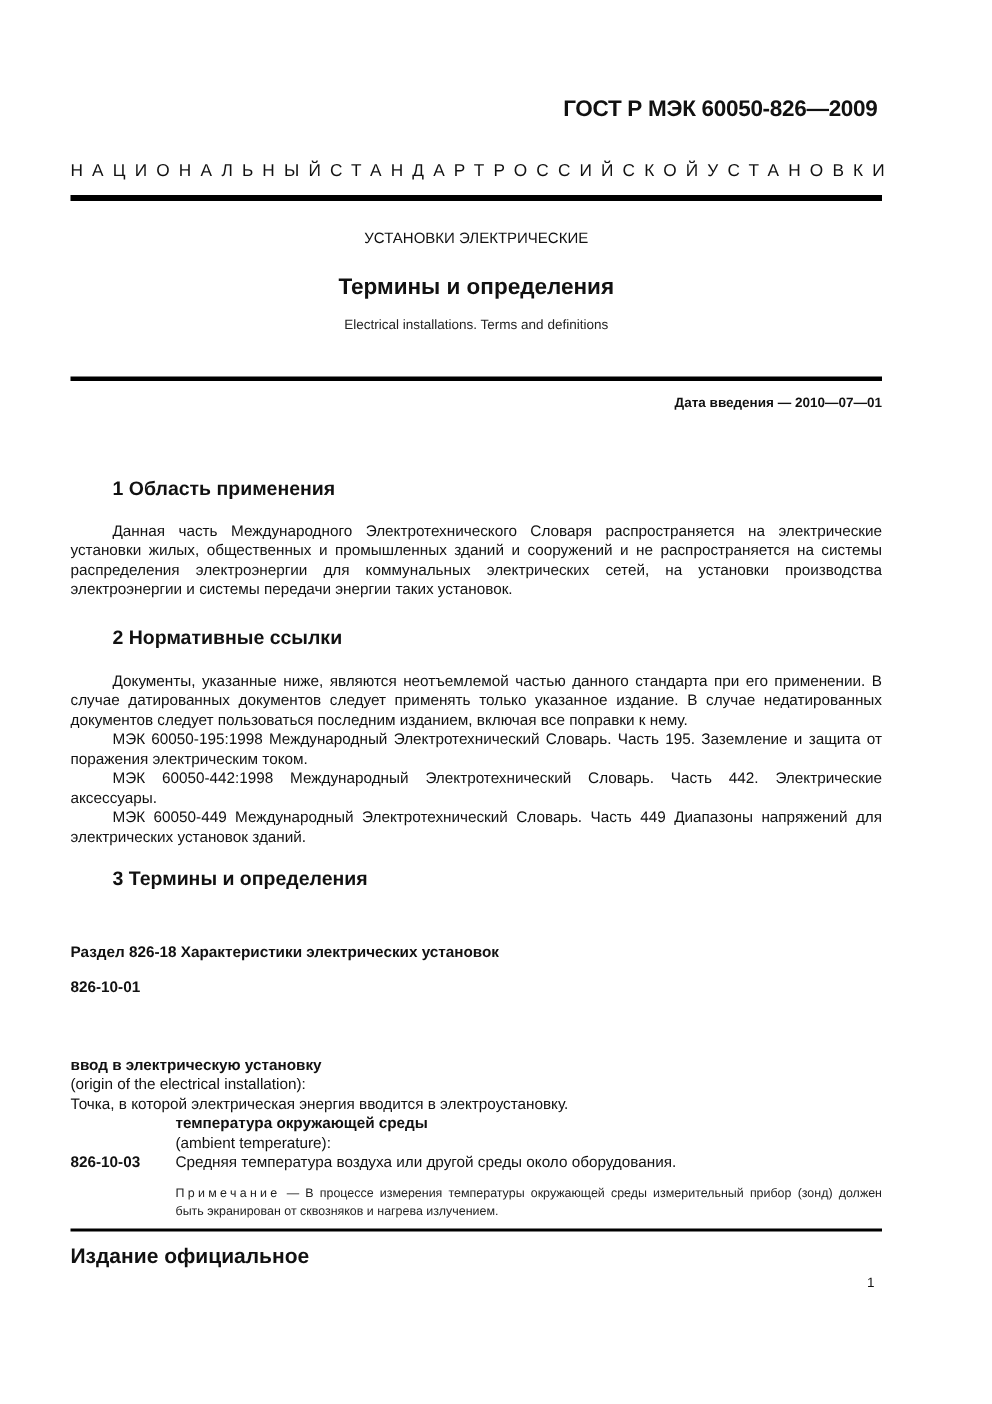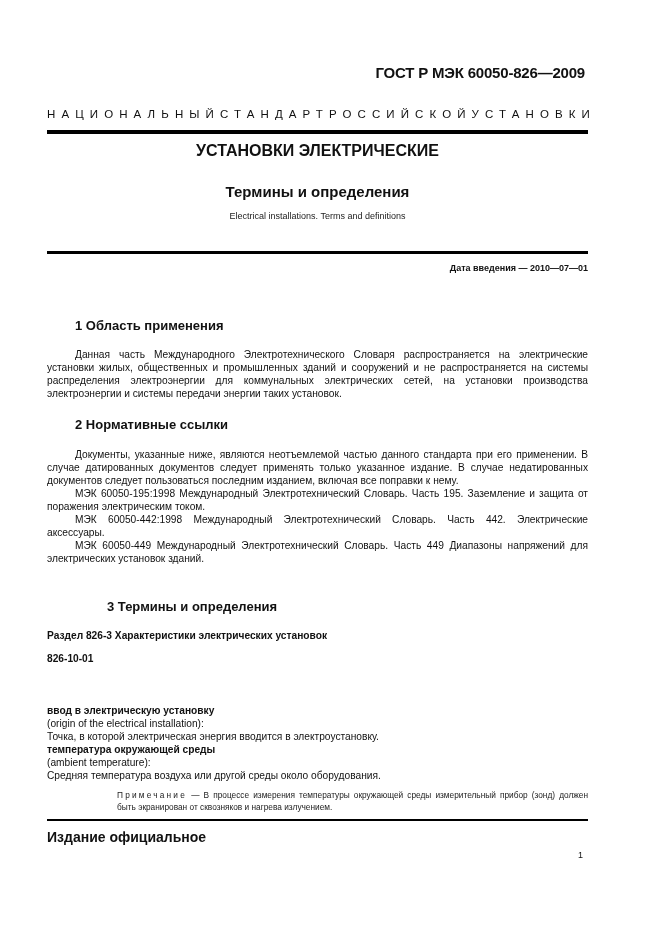--- a/index.html
+++ b/index.html
@@ -7,21 +7,21 @@
            font-family: "Liberation Sans", sans-serif; color: #111; }
     .abs { position: absolute; }
     .gost-code { top: 64px; right: 76px; font-size: 15px; font-weight: bold; letter-spacing: -0.2px; margin-left: 28px; }
     .national { top: 108px; left: 47px; width: 541px; font-size: 11.5px; font-weight: normal;
                 display: flex; justify-content: space-between; }
     .national span { letter-spacing: 6.1px; }
     .national span:last-child { letter-spacing: 6.1px; margin-right: -6px; }
     .rule-thick { left: 47px; width: 541px; height: 4px; background: #000; }
     .rule-mid { left: 47px; width: 541px; height: 3px; background: #000; }
     .center { left: 47px; width: 541px; text-align: center; }
-    .title { top: 142px; font-size: 16px; font-weight: bold; }
+    .title { top: 154px; font-size: 10px; font-weight: normal; }
     .subtitle { top: 183px; font-size: 15px; font-weight: bold; }
     .en-title { top: 211px; font-size: 9px; color: #222; }
     .date { top: 263px; right: 73px; font-size: 9px; font-weight: bold; }
     .h1 { left: 75px; font-size: 13px; font-weight: bold; }
     .para { left: 47px; width: 541px; font-size: 10.2px; line-height: 13px; text-align: justify; }
     .para p { margin: 0; text-indent: 28px; text-align: justify; }
     .para p.last { text-align-last: left; }
     .ref { margin: 0; text-indent: 28px; }
     .section-head { top: 630px; left: 47px; font-size: 10.2px; font-weight: bold; }
     .term { left: 47px; width: 541px; font-size: 10.2px; line-height: 13px; display: flex; align-items: flex-end; }
@@ -61,36 +61,37 @@
 </div>
 
 <div class="abs h1" style="top:417px;">2  Нормативные ссылки</div>
 <div class="abs para" style="top:448px;">
   <p class="last">Документы, указанные ниже, являются неотъемлемой частью данного стандарта при его применении. В случае датированных документов следует применять только указанное издание. В случае недатированных документов следует пользоваться последним изданием, включая все поправки к нему.</p>
   <p class="ref last">МЭК  60050-195:1998  Международный Электротехнический Словарь. Часть 195. Заземление и защита от поражения электрическим током.</p>
   <p class="ref last">МЭК  60050-442:1998  Международный Электротехнический Словарь. Часть 442. Электрические аксессуары.</p>
   <p class="ref last">МЭК  60050-449  Международный Электротехнический Словарь. Часть 449 Диапазоны напряжений для электрических установок зданий.</p>
 </div>
 
-<div class="abs h1" style="top:599px;margin-left:32px;">3  Термины и определения</div>
-<div class="abs section-head">Раздел  826-3  Характеристики электрических установок</div>
+<div class="abs h1" style="top:578px;">3  Термины и определения</div>
+<div class="abs section-head">Раздел  826-18  Характеристики электрических установок</div>
 
 <div class="abs term" style="top:652px;">
   <div class="term-num">826-10-01</div>
 </div>
 
 <div class="abs term" style="top:704px;">
   <div class="term-body">
     <div class="term-name">ввод в электрическую установку</div>
     <div>(origin of the electrical installation):</div>
     <div>Точка, в которой электрическая энергия вводится в электроустановку.</div>
   </div>
 </div>
 
 <div class="abs term" style="top:743px;">
+  <div class="term-num">826-10-03</div>
   <div class="term-body">
     <div class="term-name">температура окружающей среды</div>
     <div>(ambient temperature):</div>
     <div>Средняя температура воздуха или другой среды около оборудования.</div>
   </div>
 </div>
 
 <div class="abs note" style="top:789px;">
   <span class="note-label">Примечание</span><span> — В процессе измерения температуры окружающей среды измерительный прибор (зонд) должен быть экранирован от сквозняков и нагрева излучением.</span>
 </div>

